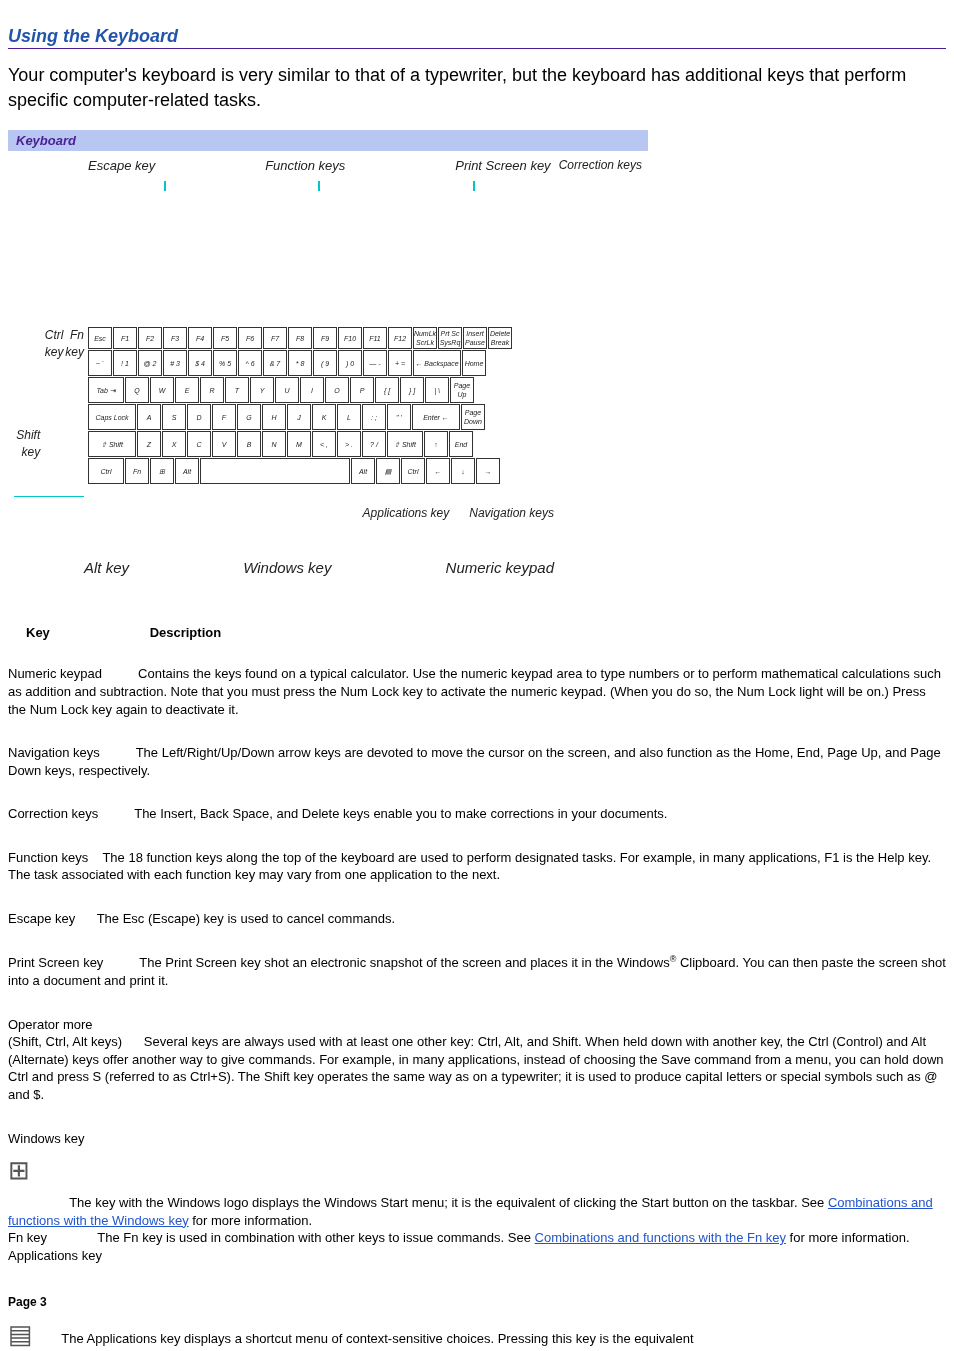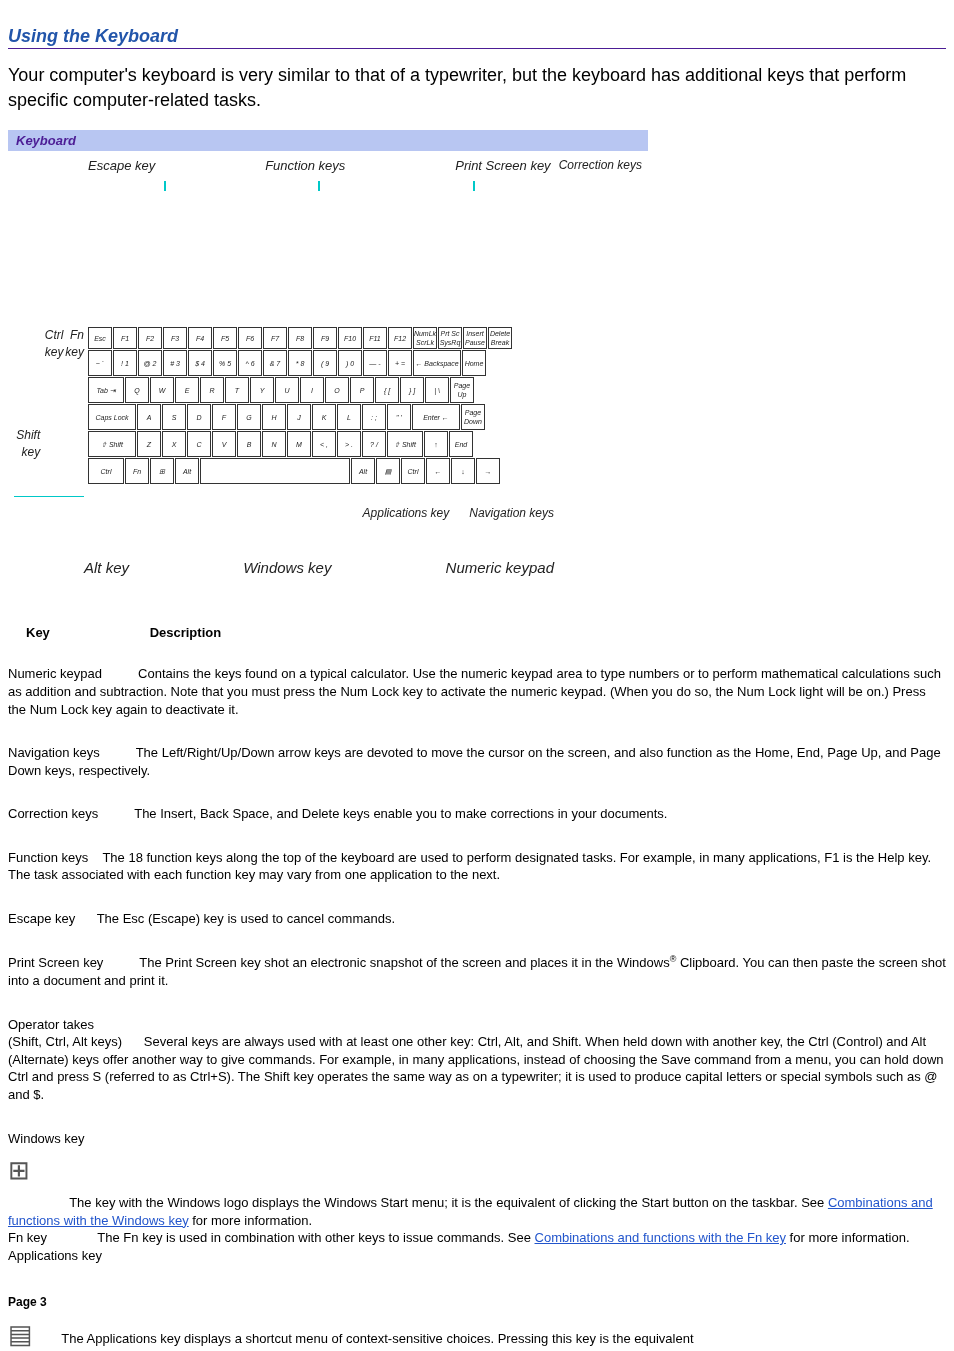--- a/index.html
+++ b/index.html
@@ -329,21 +329,21 @@
   <span>The Esc (Escape) key is used to cancel commands.</span>
 </div>
 
 <div class="entry">
   <span>Print Screen key</span>
   &nbsp;&nbsp;&nbsp;&nbsp;&nbsp;&nbsp;&nbsp;&nbsp;
   <span>The Print Screen key shot an electronic snapshot of the screen and places it in the Windows</span><sup>®</sup><span> Clipboard. You can then paste the screen shot into a document and print it.</span>
 </div>
 
 <div class="entry">
-  <span>Operator takes</span><br>
+  <span>Operator more</span><br>
   <span>(Shift, Ctrl, Alt keys)</span>
   &nbsp;&nbsp;&nbsp;&nbsp;
   <span>Several keys are always used with at least one other key: Ctrl, Alt, and Shift. When held down with another key, the Ctrl (Control) and Alt (Alternate) keys offer another way to give commands. For example, in many applications, instead of choosing the Save command from a menu, you can hold down Ctrl and press S (referred to as Ctrl+S). The Shift key operates the same way as on a typewriter; it is used to produce capital letters or special symbols such as @ and $.</span>
 </div>
 
 <div class="entry">
   <span>Windows key</span><br>
   <span class="winlogo">⊞</span><br>
   &nbsp;&nbsp;&nbsp;&nbsp;&nbsp;&nbsp;&nbsp;&nbsp;&nbsp;&nbsp;&nbsp;&nbsp;&nbsp;&nbsp;&nbsp;&nbsp;
   <span>The key with the Windows logo displays the Windows Start menu; it is the equivalent of clicking the Start button on the taskbar. See </span><a href="#">Combinations and functions with the Windows key</a><span> for more information.</span><br>

